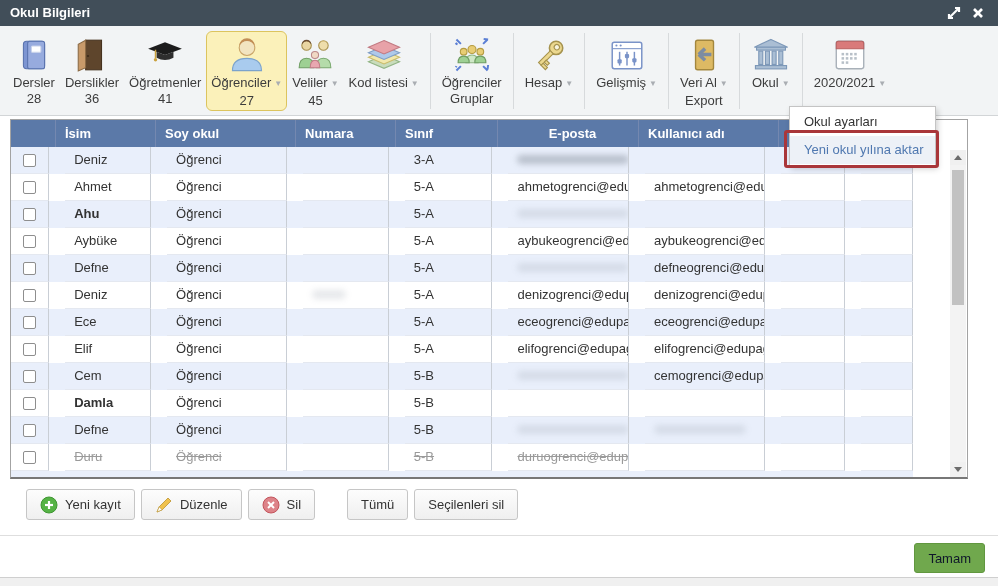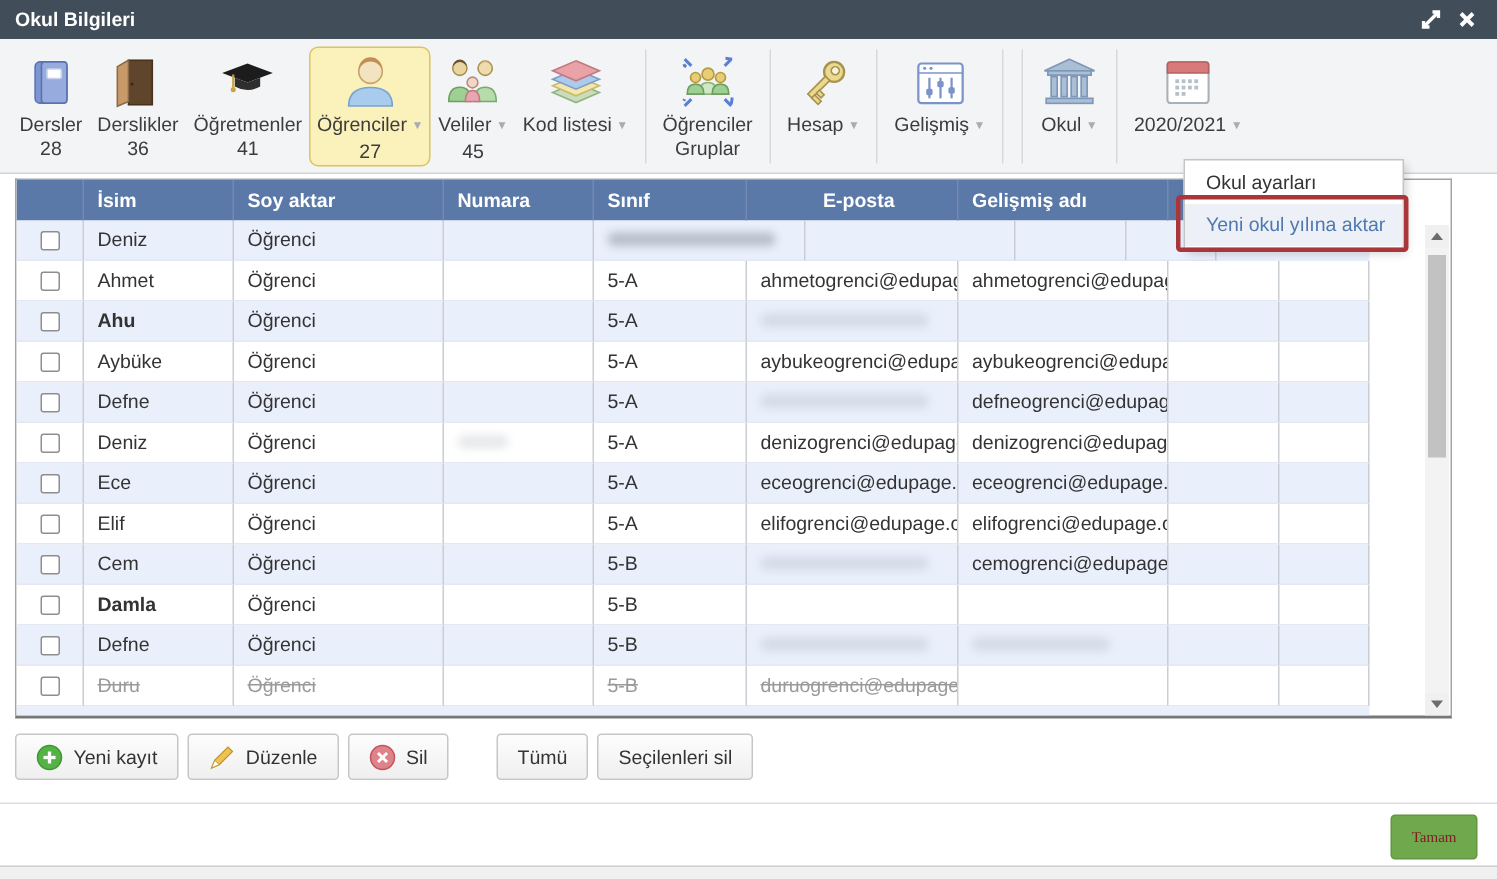--- a/index.html
+++ b/index.html
@@ -24,21 +24,21 @@
   .tb-item .cnt { font-size:13px; color:#3c3c3c; line-height:15px; text-align:center; white-space:nowrap; }
   .tb-item.selected { background:#fbf1ba; border-color:#dcc45e; }
   .caret { display:inline-block; font-size:8px; color:#a9adb2; margin-left:3px; transform:translateY(-1px); }
   .tb-divider { width:1px; height:76px; background:#d7dadc; margin:2px 6px 0 6px; flex:0 0 auto; }
   
   .table-wrap { position:absolute; left:10px; top:119px; width:958px; height:360px; background:#fff;
                 border:1px solid #a3a3a3; border-bottom:2px solid #777; overflow:hidden; }
   .thead { display:flex; width:902px; height:27px; background:#5b79a8; }
   .th { height:27px; line-height:27px; padding-left:9px; color:#fff; font-weight:bold; font-size:13px;
         border-right:1px solid #7488b0; overflow:hidden; white-space:nowrap; cursor:pointer; }
-  .trow { display:flex; width:902px; height:27px; cursor:pointer; }
+  .trow { display:flex; width:902px; height:27px; cursor:pointer;gap:16px; }
   .trow.odd { background:#e9effb; }
   .trow.even { background:#ffffff; }
   .td { height:27px; line-height:26px; padding-left:9px; font-size:13px; color:#333;
         border-right:1px solid #c9ced5; border-bottom:1px solid #e4e8f0; overflow:hidden; white-space:nowrap; }
   .td.cbcell { padding-left:0; display:flex; align-items:center; justify-content:center; }
   .cb { width:13px; height:13px; background:#fff; border:1px solid #8e8e8e; border-radius:2px; display:inline-block; cursor:pointer; }
   .trow.struck .ctext { color:#9a9a9a; text-decoration:line-through; }
   .partial-row { width:902px; height:6px; background:#e9effb; }
   .smudge { display:inline-block; height:9px; border-radius:5px; background:#8f98a4; filter:blur(3px);
             vertical-align:middle; margin-top:-2px; }
@@ -52,32 +52,32 @@
   .tri-down { width:0; height:0; border-left:4px solid transparent; border-right:4px solid transparent; border-top:5px solid #6c6c6c; }
   .vs-thumb { position:absolute; left:2px; top:20px; width:12px; height:135px; background:#c2c2c2; cursor:pointer; }
   
   .menu { position:absolute; left:789px; top:106px; width:147px; background:#fff; border:1px solid #c4c4c4;
           box-shadow:2px 3px 6px rgba(0,0,0,.18); z-index:40; padding:1px 0; }
   .menu-item { height:28px; line-height:28px; padding-left:14px; font-size:13px; color:#333; cursor:pointer; white-space:nowrap; }
   .menu-item.hl { background:#edf1f7; color:#4f78b0; }
   .red-box { position:absolute; left:784px; top:130px; width:155px; height:38px; border:3px solid #a9363a;
              border-radius:3px; z-index:50; pointer-events:none; }
   
-  .actions { position:absolute; left:10px; top:489px; display:flex; align-items:center; }
+  .actions { position:absolute; left:26px; top:489px; display:flex; align-items:center; }
   .abtn { display:inline-flex; align-items:center; gap:7px; height:31px; padding:0 13px;
           background:linear-gradient(#fdfdfd,#efefef); border:1px solid #c6c6c6; border-radius:3px;
           font-size:13px; color:#333; cursor:pointer; margin-right:6px; white-space:nowrap;
           font-family:"Liberation Sans","DejaVu Sans",sans-serif; }
   .abtn.gap { margin-left:26px; }
   .bicon { width:18px; height:18px; display:inline-flex; align-items:center; justify-content:center; }
   
   .footer-divider { position:absolute; left:0; top:535px; width:998px; height:1px; background:#dedede; }
   .ok-btn { position:absolute; right:13px; top:543px; height:30px; padding:0 13px; background:#70a84d;
-            border:1px solid #61973f; border-radius:3px; color:#7f1d1d; font-size:10px; cursor:pointer;
-            font-family:Liberation Serif, serif; }
+            border:1px solid #61973f; border-radius:3px; color:#0f172a; font-size:13px; cursor:pointer;
+            font-family:Liberation Sans, sans-serif; }
   .bottom-strip { position:absolute; left:0; top:577px; width:998px; height:9px; background:#f0f0f0; border-top:1px solid #cfcfcf; }
 </style>
 </head>
 <body>
 
 <div class="titlebar">
   <span class="title">Okul Bilgileri</span>
   <span class="tb-ctl resize">
     <svg width="16" height="16" viewBox="0 0 16 16">
       <line x1="4" y1="12" x2="12" y2="4" stroke="#fff" stroke-width="2.2"></line>
@@ -215,20 +215,30 @@
           <g fill="#7a93c8">
             <rect x="9" y="22" width="4" height="4" rx="1"></rect>
             <rect x="16" y="17" width="4" height="4" rx="1"></rect>
             <rect x="23" y="21" width="4" height="4" rx="1"></rect>
           </g>
         </svg>
       </span>
       <div class="lbl">Gelişmiş<span class="caret">▼</span></div>
     </div>
     <div class="tb-divider"></div>
+    <div class="tb-item">
+      <span class="ico">
+        <svg width="38" height="40" viewBox="0 0 36 36">
+          <rect x="10" y="4" width="17" height="28" rx="2" fill="#ddba64" stroke="#a3873e" stroke-width="1.3"></rect>
+          <path d="M25 17.5 h-12 M13 17.5 l6-5.5 M13 17.5 l6 5.5" fill="none" stroke="#7c8ca2" stroke-width="3.4"></path>
+        </svg>
+      </span>
+      <div class="lbl">Veri Al<span class="caret">▼</span></div>
+      <div class="cnt">Export</div>
+    </div>
     <div class="tb-divider"></div>
     <div class="tb-item">
       <span class="ico">
         <svg width="40" height="38" viewBox="0 0 36 34">
           <polygon points="18,3 33,10 3,10" fill="#aabed4" stroke="#7d98b8"></polygon>
           <rect x="5" y="10" width="26" height="2.6" fill="#aabed4" stroke="#7d98b8"></rect>
           <g fill="#aabed4" stroke="#7d98b8">
             <rect x="7" y="13.5" width="3.6" height="12"></rect>
             <rect x="13" y="13.5" width="3.6" height="12"></rect>
             <rect x="19" y="13.5" width="3.6" height="12"></rect>
@@ -260,36 +270,37 @@
         </svg>
       </span>
       <div class="lbl">2020/2021<span class="caret">▼</span></div>
     </div>
   </div>
 
 <div class="table-wrap">
   <div class="thead" id="thead">
       <div class="th" style="width: 45px;"></div>
       <div class="th" style="width: 100px;">İsim</div>
-      <div class="th" style="width: 140px;">Soy aktar</div>
+      <div class="th" style="width: 140px;">Soy okul</div>
       <div class="th" style="width: 100px;">Numara</div>
       <div class="th" style="width: 102px;">Sınıf</div>
       <div class="th" style="width: 141px; text-align: center;">E-posta</div>
-      <div class="th" style="width: 140px;">Gelişmiş adı</div>
+      <div class="th" style="width: 140px;">Kullanıcı adı</div>
       <div class="th" style="width: 74px;"></div>
       <div class="th" style="width: 60px;"></div>
     </div>
   <div id="tbody">
       <div class="trow odd">
         <div class="td cbcell" style="width: 45px;">
           <span class="cb"></span>
         </div>
         <div class="td" style="width: 100px;"><span class="ctext">Deniz</span></div>
         <div class="td" style="width: 140px;"><span class="ctext">Öğrenci</span></div>
         <div class="td" style="width: 100px;"><span class="ctext"></span></div>
+        <div class="td" style="width: 102px;"><span class="ctext">3-A</span></div>
         <div class="td" style="width: 141px;"><span class="smudge strong" style="width: 112px;"></span></div>
         <div class="td" style="width: 140px;"><span class="ctext"></span></div>
         <div class="td" style="width: 74px;"></div>
         <div class="td" style="width: 60px;"></div>
       </div>
       <div class="trow even">
         <div class="td cbcell" style="width: 45px;">
           <span class="cb"></span>
         </div>
         <div class="td" style="width: 100px;"><span class="ctext">Ahmet</span></div>

